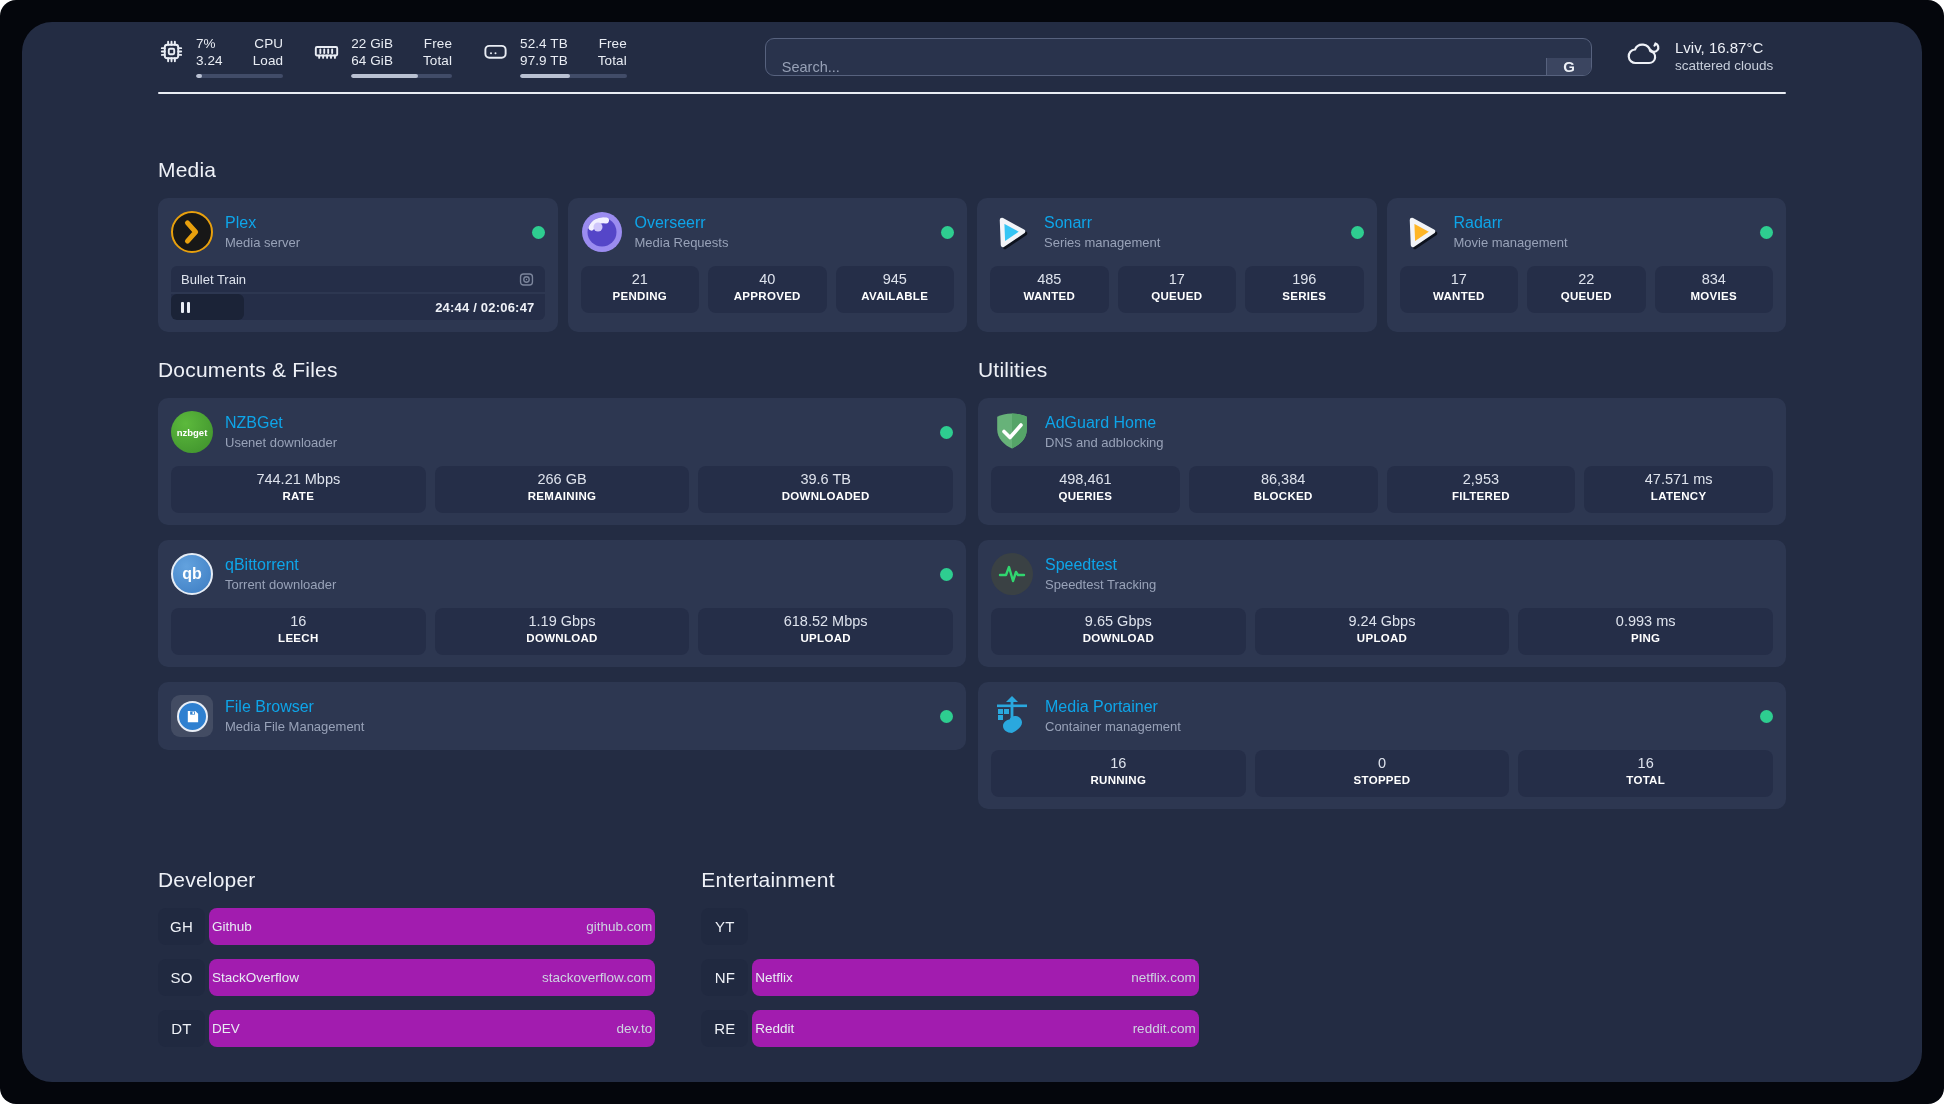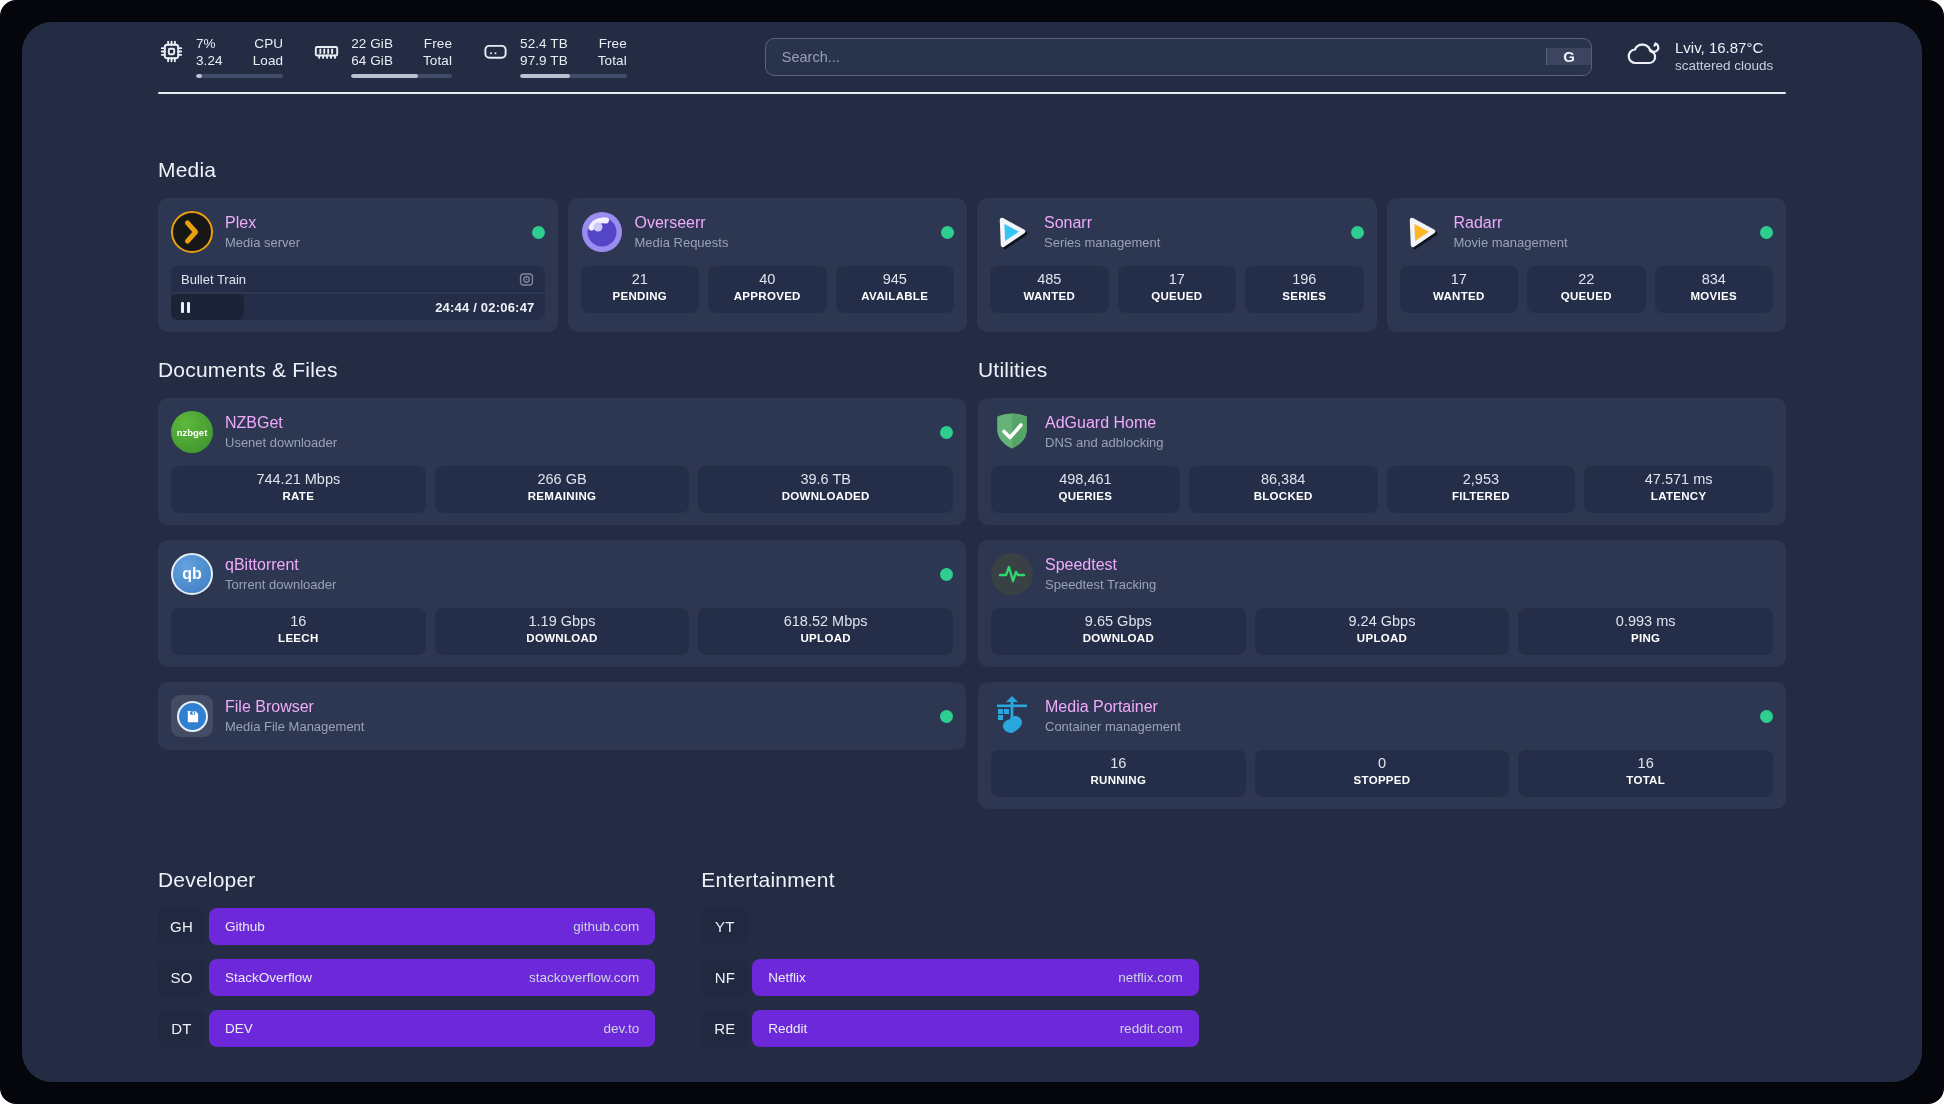--- a/index.html
+++ b/index.html
@@ -12,21 +12,21 @@
   .topbar { display:flex; align-items:center; padding-top:13px; height:56px; }
   .resources { display:flex; gap:30px; }
   .res { display:flex; gap:11px; }
   .res-icon { width:27px; height:27px; margin-top:3px; flex:none; }
   .res-body { display:flex; flex-direction:column; gap:5px; }
   .res-cols { display:flex; gap:30px; justify-content:space-between; font-size:13.5px; color:#e9edf4; line-height:17px; letter-spacing:.1px; }
   .res-labels { text-align:right; }
   .res-track { height:4px; border-radius:2px; background:#414c68; position:relative; overflow:hidden; }
   .res-fill { position:absolute; left:0; top:0; bottom:0; background:#b9c1d2; border-radius:2px; }
 
-  .search { flex:1; margin-left:138px; height:38px; display:flex; align-items:center; background:#29334c; border:1.5px solid #57627e; border-radius:9px; overflow:hidden; }
+  .search { flex:1; margin-left:138px; height:38px; display:flex; align-items:flex-end; background:#29334c; border:1.5px solid #57627e; border-radius:9px; overflow:hidden; }
   .search input { flex:1; background:transparent; border:none; outline:none; color:#dfe5ef; font-size:14.5px; padding:0 16px; font-family:"Liberation Sans", sans-serif; }
   .search input::placeholder { color:#97a1b6; }
   .g-btn { width:45px; background:#3b4560; border-left:1.5px solid #57627e; display:flex; align-items:center; justify-content:center; color:#eef1f7; font-size:15px; font-weight:700; cursor:pointer; }
 
   .weather { display:flex; gap:13px; margin-left:34px; align-items:flex-start; min-width:160px; }
   .weather-icon { width:36px; height:30px; flex:none; }
   .weather-main { font-size:15px; color:#eef1f7; line-height:19px; }
   .weather-sub { font-size:13.5px; color:#c7cedb; line-height:18px; }
 
   .divider { height:2px; background:#e9edf4; border-radius:1px; margin-top:14px; }
@@ -35,21 +35,21 @@
   h2.sec { font-size:21px; font-weight:500; color:#eef1f7; margin:0 0 16px; letter-spacing:.2px; }
   .section-media { margin-top:64px; }
   .cards-4 { display:grid; grid-template-columns:repeat(4,1fr); gap:10px; align-items:stretch; }
   .columns { display:grid; grid-template-columns:1fr 1fr; column-gap:12px; margin-top:26px; align-items:start; }
   .stack { display:flex; flex-direction:column; gap:15px; }
 
   .card { background:#2d3751; border-radius:10px; padding:12px 13px; cursor:pointer; }
   .card-head { display:flex; align-items:center; gap:12px; min-height:44px; }
   .svc-icon { width:42px; height:42px; flex:none; display:flex; align-items:center; justify-content:center; }
   .c-meta { display:flex; flex-direction:column; gap:2px; }
-  .c-name { font-size:16px; color:#f0abfc; line-height:20px; }
+  .c-name { font-size:16px; color:#0ea5e9; line-height:20px; }
   .c-desc { font-size:13px; color:#98a2b8; line-height:16px; }
   .dot { width:13px; height:13px; border-radius:50%; background:#2ecd90; margin-left:auto; flex:none; }
 
   .stats { display:grid; grid-auto-flow:column; grid-auto-columns:1fr; gap:9px; margin-top:12px; }
   .stat { background:#252e48; border-radius:8px; min-height:47px; display:flex; flex-direction:column; align-items:center; justify-content:flex-start; gap:1px; padding:4px 2px; }
   .stat-v { font-size:14.5px; color:#dde2ec; line-height:18px; }
   .stat-l { font-size:11.5px; font-weight:700; color:#ffffff; letter-spacing:.3px; line-height:15px; }
 
   
   .player { margin-top:12px; }
@@ -59,21 +59,21 @@
   .p-row2 { background:#252e48; border-radius:0 0 6px 6px; height:26px; position:relative; display:flex; align-items:center; padding:0 10px; overflow:hidden; }
   .p-fill { position:absolute; left:0; top:0; bottom:0; background:#1b2337; border-radius:6px; }
   .p-pause { position:relative; display:flex; gap:3px; cursor:pointer; }
   .p-pause i { display:block; width:3px; height:11px; background:#e9edf4; border-radius:1px; }
   .p-time { margin-left:auto; position:relative; font-size:13px; font-weight:700; color:#eef1f7; letter-spacing:.2px; }
 
   
   .links { display:grid; grid-template-columns:repeat(3,1fr); column-gap:46px; margin-top:59px; margin-right:44px; }
   .link-row { display:flex; gap:4px; height:37px; margin-bottom:14px; cursor:pointer; }
   .link-abbr { width:47px; flex:none; background:#202940; border-radius:8px; display:flex; align-items:center; justify-content:center; color:#eef1f7; font-size:15px; letter-spacing:.2px; }
-  .link-bar { flex:1; background:#6d28d9; border-radius:8px; display:flex; align-items:center; justify-content:space-between; padding:0 16px;gap:13px; }
+  .link-bar { flex:1; background:#a21caf; border-radius:8px; display:flex; align-items:center; justify-content:space-between; padding:0 3px;gap:13px; }
   .link-name { font-size:13.5px; color:#e8ecf3; }
   .link-url { font-size:13.5px; color:#cdd4e0; }
 
   
   .lg-circle { width:42px; height:42px; border-radius:50%; display:flex; align-items:center; justify-content:center; }
   .lg-plex { background:#171717; border:2.5px solid #e8a00d; }
   .lg-nzb { background:radial-gradient(circle at 35% 30%, #5cb93c, #3d8f2c); color:#fff; font-size:9.5px; font-weight:700; }
   .lg-qb { background:radial-gradient(circle at 35% 30%, #63a2de, #3c7cc2); border:2px solid #e6edf6; color:#fff; font-size:16px; font-weight:700; }
   .lg-fb { width:42px; height:42px; border-radius:9px; background:#434c63; display:flex; align-items:center; justify-content:center; }
   .lg-fb-inner { width:31px; height:31px; border-radius:50%; background:#2f80d0; border:2.5px solid #e9eef6; display:flex; align-items:center; justify-content:center; }

